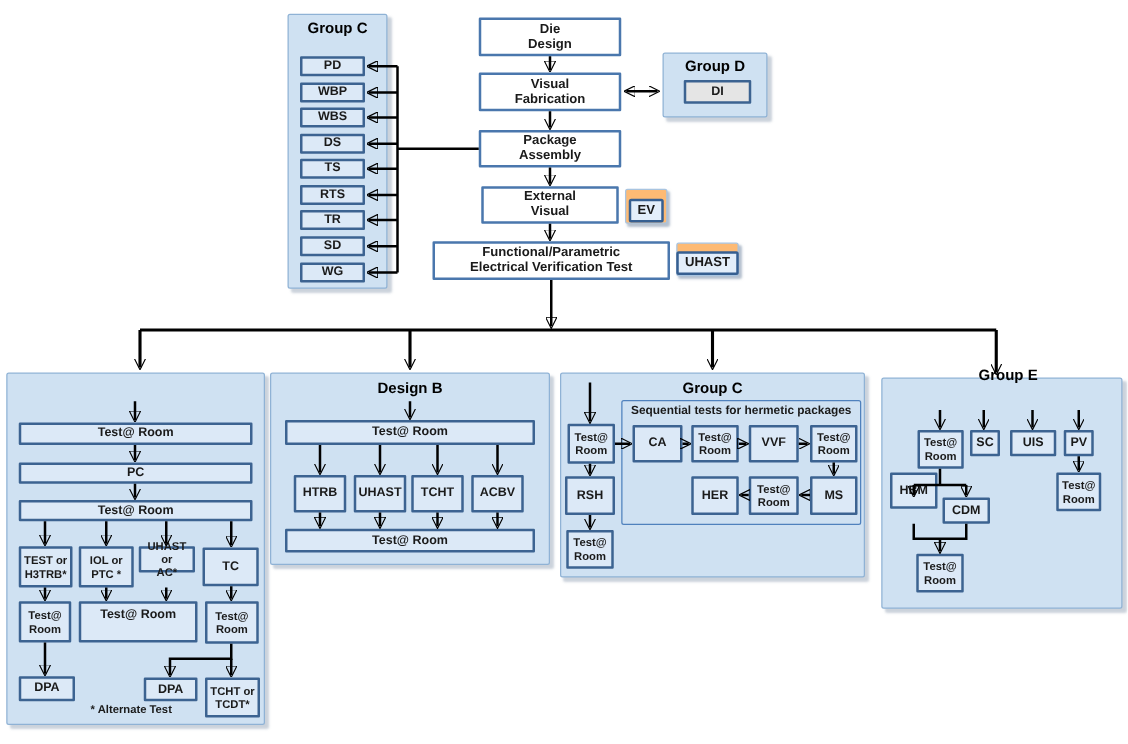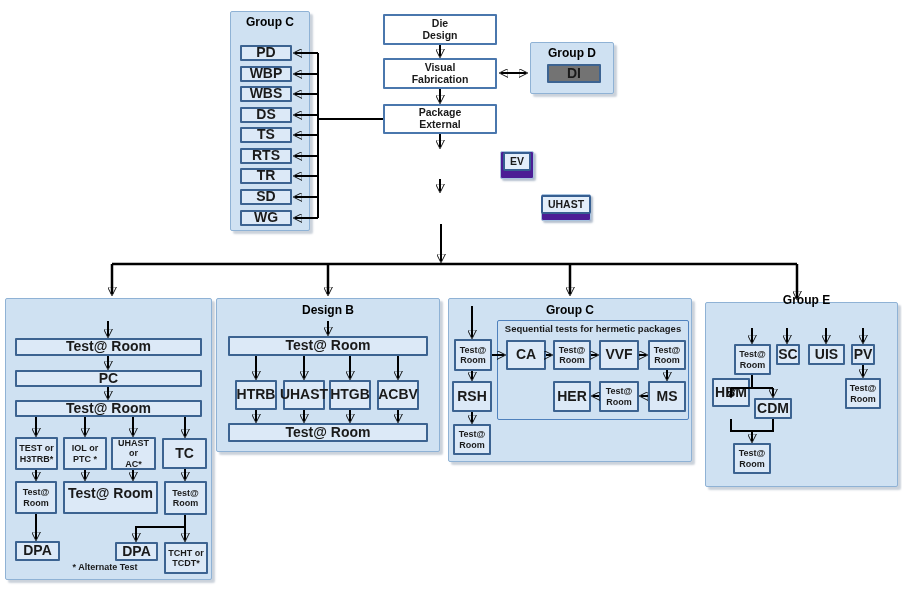--- a/index.html
+++ b/index.html
@@ -12,33 +12,33 @@
     position:absolute; background:#cfe1f2; border:1px solid #8fb2d5;
     box-shadow:3px 3px 2px rgba(140,155,175,.45); border-radius:2px; z-index:1;
   }
   .ptitle {
     position:absolute; z-index:3; font-size:12px; font-weight:bold; color:#000;
     text-align:center;
   }
   .node {
     position:absolute; z-index:3; background:#dce9f7; border:2px solid #3c6391;
     display:flex; align-items:center; justify-content:center; text-align:center;
-    font-weight:bold; font-size:14px; line-height:1.12; white-space:pre-line;
+    font-weight:bold; font-size:10px; line-height:1.12; white-space:pre-line;
     border-radius:1px; padding:1px;
   }
   .white { background:#ffffff; border-color:#4a77ad; font-size:10.5px; }
   .sm { font-size:9px; }
   .vtop { align-items:flex-start; padding-top:3px; }
   .seqbox { position:absolute; z-index:2; border:1.5px solid #4f81bd; border-radius:2px; }
   .seqlabel { position:absolute; z-index:3; font-size:9.5px; font-weight:bold; text-align:center; }
   .footnote { position:absolute; z-index:3; font-size:9px; font-weight:bold; text-align:center; }
   .btn-outer {
-    position:absolute; z-index:3; background:#4c1d95; border:1px solid #a8c4e0;
+    position:absolute; z-index:3; background:#fdba74; border:1px solid #a8c4e0;
     box-shadow:2px 2px 2px rgba(120,140,165,.55); border-radius:2px;
-    display:flex; align-items:flex-start; justify-content:center;
+    display:flex; align-items:flex-end; justify-content:center;
   }
   .btn-inner {
     background:#e3eefa; border:2px solid #365f91; font-weight:bold; font-size:10.5px;
     padding:0 5px; border-radius:2px; line-height:1.4;
   }
   .wires { position:absolute; left:0; top:0; z-index:5; pointer-events:none; }
   .wires path { stroke:#000; fill:none; }
 </style>
 </head>
 <body>
@@ -143,58 +143,62 @@
   <div class="node" style="left:240px;top:148px;width:52px;height:16px">RTS</div>
   <div class="node" style="left:240px;top:168px;width:52px;height:16px">TR</div>
   <div class="node" style="left:240px;top:189px;width:52px;height:16px">SD</div>
   <div class="node" style="left:240px;top:210px;width:52px;height:16px">WG</div>
 
   <div class="node white" style="left:383px;top:14px;width:114px;height:31px">Die
 Design</div>
   <div class="node white" style="left:383px;top:58px;width:114px;height:31px">Visual
 Fabrication</div>
   <div class="node white" style="left:383px;top:104px;width:114px;height:30px">Package
-External</div>
+Assembly</div>
+  <div class="node white" style="left:385px;top:149px;width:110px;height:30px">External
+Visual</div>
+  <div class="node white" style="left:346px;top:193px;width:190px;height:31px">Functional/Parametric
+Electrical Verification Test</div>
 
   <div class="ptitle" style="left:530px;top:46px;width:84px">Group D</div>
-  <div class="node" style="left:547px;top:64px;width:54px;height:19px;background:#737373">DI</div>
+  <div class="node" style="left:547px;top:64px;width:54px;height:19px;background:#e5e5e5">DI</div>
 
   <div class="btn-outer" style="left:500px;top:151px;width:34px;height:28px">
     <span class="btn-inner">EV</span>
   </div>
   <div class="btn-outer" style="left:541px;top:194px;width:50px;height:27px">
     <span class="btn-inner">UHAST</span>
   </div>
 
   <div class="node" style="left:15px;top:338px;width:187px;height:18px">Test@ Room</div>
   <div class="node" style="left:15px;top:370px;width:187px;height:17px">PC</div>
   <div class="node" style="left:15px;top:400px;width:187px;height:17px">Test@ Room</div>
   <div class="node sm" style="left:15px;top:437px;width:43px;height:33px">TEST or
 H3TRB*</div>
   <div class="node sm" style="left:63px;top:437px;width:44px;height:33px">IOL or
 PTC *</div>
-  <div class="node sm" style="left:111px;top:437px;width:45px;height:33px">UHAST or
+  <div class="node sm" style="left:111px;top:437px;width:45px;height:21px">UHAST or
 AC*</div>
   <div class="node" style="left:162px;top:438px;width:45px;height:31px">TC</div>
   <div class="node sm" style="left:15px;top:481px;width:42px;height:33px">Test@
 Room</div>
   <div class="node vtop" style="left:63px;top:481px;width:95px;height:33px">Test@ Room</div>
   <div class="node sm" style="left:164px;top:481px;width:43px;height:34px">Test@
 Room</div>
   <div class="node" style="left:15px;top:541px;width:45px;height:20px">DPA</div>
   <div class="node" style="left:115px;top:542px;width:43px;height:19px">DPA</div>
   <div class="node sm" style="left:164px;top:542px;width:44px;height:32px">TCHT or
 TCDT*</div>
   <div class="footnote" style="left:40px;top:562px;width:130px">* Alternate Test</div>
 
   <div class="ptitle" style="left:216px;top:303px;width:224px">Design B</div>
   <div class="node" style="left:228px;top:336px;width:200px;height:20px">Test@ Room</div>
   <div class="node" style="left:235px;top:380px;width:42px;height:30px">HTRB</div>
   <div class="node" style="left:283px;top:380px;width:42px;height:30px">UHAST</div>
-  <div class="node" style="left:329px;top:380px;width:42px;height:30px">HTGB</div>
+  <div class="node" style="left:329px;top:380px;width:42px;height:30px">TCHT</div>
   <div class="node" style="left:377px;top:380px;width:42px;height:30px">ACBV</div>
   <div class="node" style="left:228px;top:423px;width:200px;height:19px">Test@ Room</div>
 
   <div class="ptitle" style="left:448px;top:303px;width:244px">Group C</div>
   <div class="seqbox" style="left:497px;top:320px;width:192px;height:100px"></div>
   <div class="seqlabel" style="left:500px;top:323px;width:186px">Sequential tests for hermetic packages</div>
   <div class="node sm" style="left:454px;top:339px;width:38px;height:32px">Test@
 Room</div>
   <div class="node" style="left:452px;top:381px;width:40px;height:31px">RSH</div>
   <div class="node sm" style="left:453px;top:424px;width:38px;height:31px">Test@

